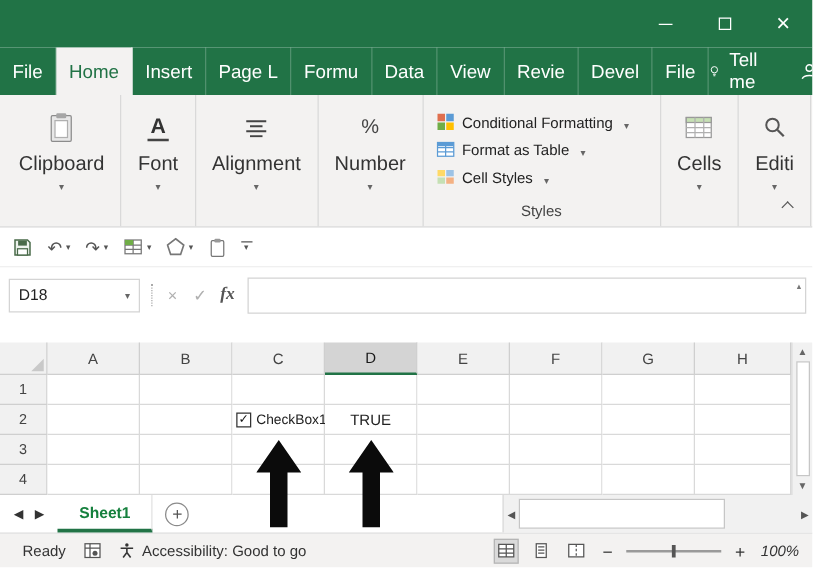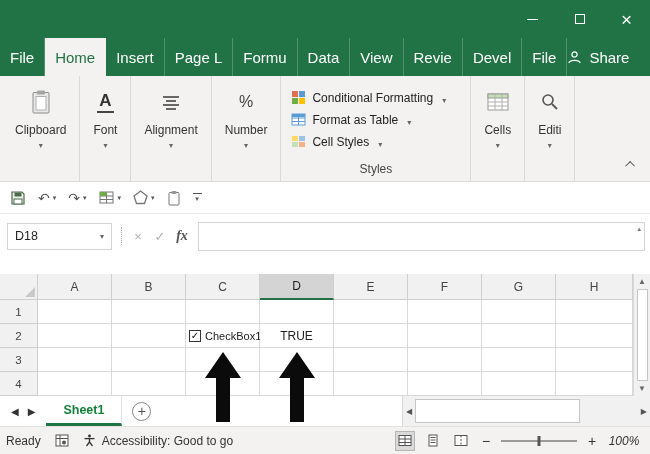--- a/index.html
+++ b/index.html
@@ -17,21 +17,21 @@
   .tabrow { height:38px; background:#217346; display:flex; align-items:stretch; color:#fff; font-size:15px; }
   .rtab { padding:0 10px; display:flex; align-items:center; border-right:1px solid rgba(255,255,255,0.22); cursor:default; white-space:nowrap; }
   .rtab.active { background:#f3f2f1; color:#217346; border-right:1px solid #f3f2f1; }
   .tab-right { margin-left:auto; display:flex; align-items:center; gap:28px; padding-right:26px; }
   .tab-tool { display:flex; align-items:center; gap:7px; }
 
   
   .ribbon { height:106px; background:#f3f2f1; display:flex; align-items:stretch; position:relative; border-bottom:1px solid #dcdcdc; padding-left:2px; }
   .rgroup { display:flex; flex-direction:column; align-items:center; padding:10px 13px 0; border-right:1px solid #d9d9d9; }
   .gicon { height:32px; display:flex; align-items:center; justify-content:center; }
-  .glabel { font-size:12px; color:#333; margin-top:5px; white-space:nowrap; }
+  .glabel { font-size:16px; color:#333; margin-top:5px; white-space:nowrap; }
   .gchev { font-size:8px; color:#666; margin-top:4px; }
   .font-glyph { font-size:17px; font-weight:bold; color:#333; border-bottom:2px solid #444; padding:0 2px; line-height:1.2; }
   .pct-glyph { font-size:16px; color:#444; }
   .styles-group { display:flex; flex-direction:column; padding:7px 10px 0; border-right:1px solid #d9d9d9; width:190px; position:relative; }
   .stylebtn { display:flex; align-items:flex-end; gap:6px; height:22px; font-size:12px; color:#222; white-space:nowrap; }
   .schev { font-size:8px; color:#666; margin-left:3px; }
   .styles-label { position:absolute; bottom:5px; left:0; right:0; text-align:center; font-size:12px; color:#444; }
   .collapse-btn { position:absolute; right:12px; bottom:10px; width:14px; height:14px; display:flex; align-items:center; justify-content:center; }
   .chev-up { width:7px; height:7px; border-left:1.5px solid #555; border-top:1.5px solid #555; transform:rotate(45deg) translateY(2px); display:inline-block; }
 
@@ -75,21 +75,21 @@
   
   .sheetbar { height:30px; background:#fff; display:flex; align-items:stretch; font-size:12.5px; }
   .sheet-nav { display:flex; align-items:center; gap:9px; padding:0 11px; color:#333; font-size:10px; }
   .sheettab { padding:0 17px; display:flex; align-items:center; color:#15803d; font-weight:bold; border-bottom:3px solid #217346; border-right:1px solid #e2e2e2; background:#fff; }
   .addsheet { width:19px; height:19px; border-radius:50%; border:1px solid #8a8a8a; color:#555; display:flex; align-items:center; justify-content:center; align-self:center; margin-left:10px; font-size:14px; line-height:0; }
   .hscroll { margin-left:auto; width:248px; background:#f1f1f1; border-left:1px solid #d9d9d9; display:flex; align-items:center; font-size:8px; color:#555; padding:0 3px; gap:3px; }
   .htrack { flex:1; display:flex; align-items:center; height:100%; }
   .hthumb { width:74%; height:24px; background:#fff; border:1px solid #c6c6c6; }
 
   
-  .statusbar { height:28px; background:#f3f2f1; border-top:1px solid #e1e1e1; display:flex; align-items:center; padding-left:6px; gap:14px; font-size:12px; color:#333; }
+  .statusbar { height:28px; background:#f3f2f1; border-top:1px solid #e1e1e1; display:flex; align-items:center; padding-left:18px; gap:14px; font-size:12px; color:#333; }
   .sb-group { display:flex; align-items:flex-start; gap:6px; }
   .sb-right { margin-left:auto; display:flex; align-items:center; gap:8px; padding-right:9px; }
   .view-icon { width:20px; height:20px; display:flex; align-items:center; justify-content:center; }
   .view-icon.sel { background:#dadada; border:1px solid #b5b5b5; }
   .zoom-btn { font-size:14px; color:#333; width:14px; text-align:center; }
   .ztrack { width:76px; height:2px; background:#9a9a9a; position:relative; }
   .zthumb { position:absolute; left:50%; top:-4px; width:3px; height:10px; background:#555; transform:translateX(-50%); }
   .zoom-level { width:34px; text-align:center;font-style:italic; }
 
   
@@ -117,20 +117,28 @@
   <div class="rtab active">Home</div>
   <div class="rtab">Insert</div>
   <div class="rtab">Page L</div>
   <div class="rtab">Formu</div>
   <div class="rtab">Data</div>
   <div class="rtab">View</div>
   <div class="rtab">Revie</div>
   <div class="rtab">Devel</div>
   <div class="rtab">File</div>
   <div class="tab-right">
+    <div class="tab-tool">
+      <svg width="15" height="16" viewBox="0 0 15 16">
+          <circle cx="7.5" cy="6" r="4.2" fill="none" stroke="#fff" stroke-width="1.3"></circle>
+          <line x1="5.6" y1="12" x2="9.4" y2="12" stroke="#fff" stroke-width="1.3"></line>
+          <line x1="6.2" y1="14" x2="8.8" y2="14" stroke="#fff" stroke-width="1.3"></line>
+        </svg>
+      <span>Tell me</span>
+    </div>
     <div class="tab-tool">
       <svg width="15" height="15" viewBox="0 0 15 15">
           <circle cx="7.5" cy="4.4" r="2.6" fill="none" stroke="#fff" stroke-width="1.2"></circle>
           <path d="M1.8,13 C3,9.4 12,9.4 13.2,13" fill="none" stroke="#fff" stroke-width="1.2"></path>
         </svg>
       <span>Share</span>
     </div>
   </div>
 </div>
 

